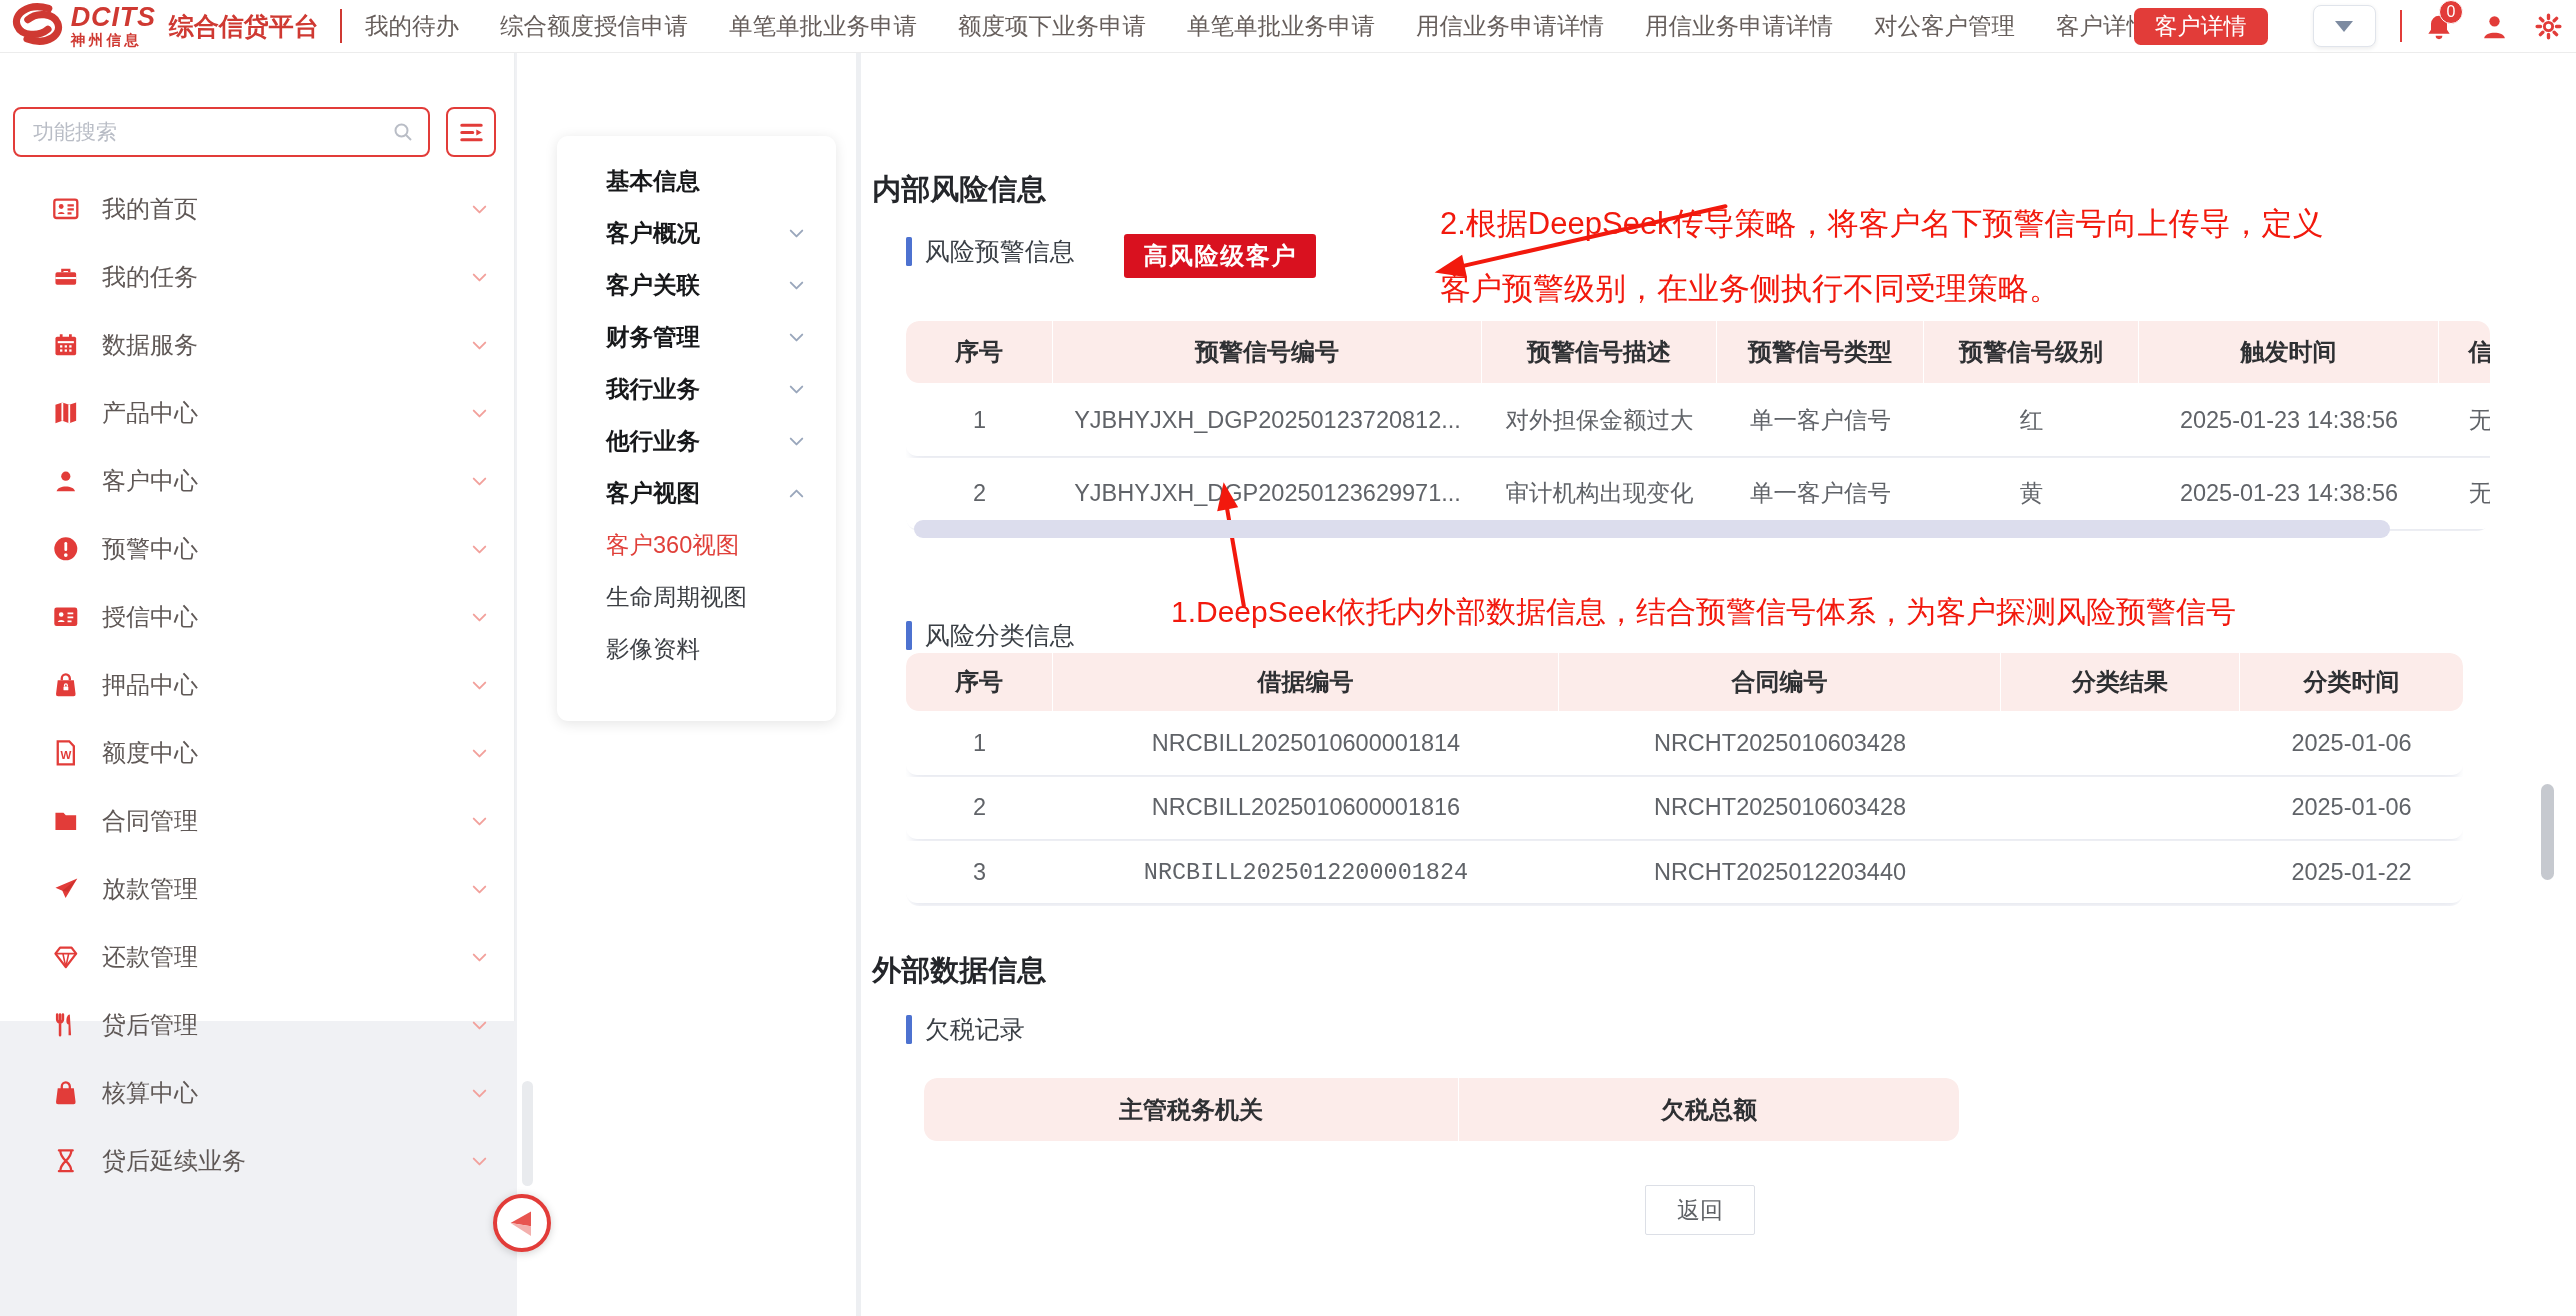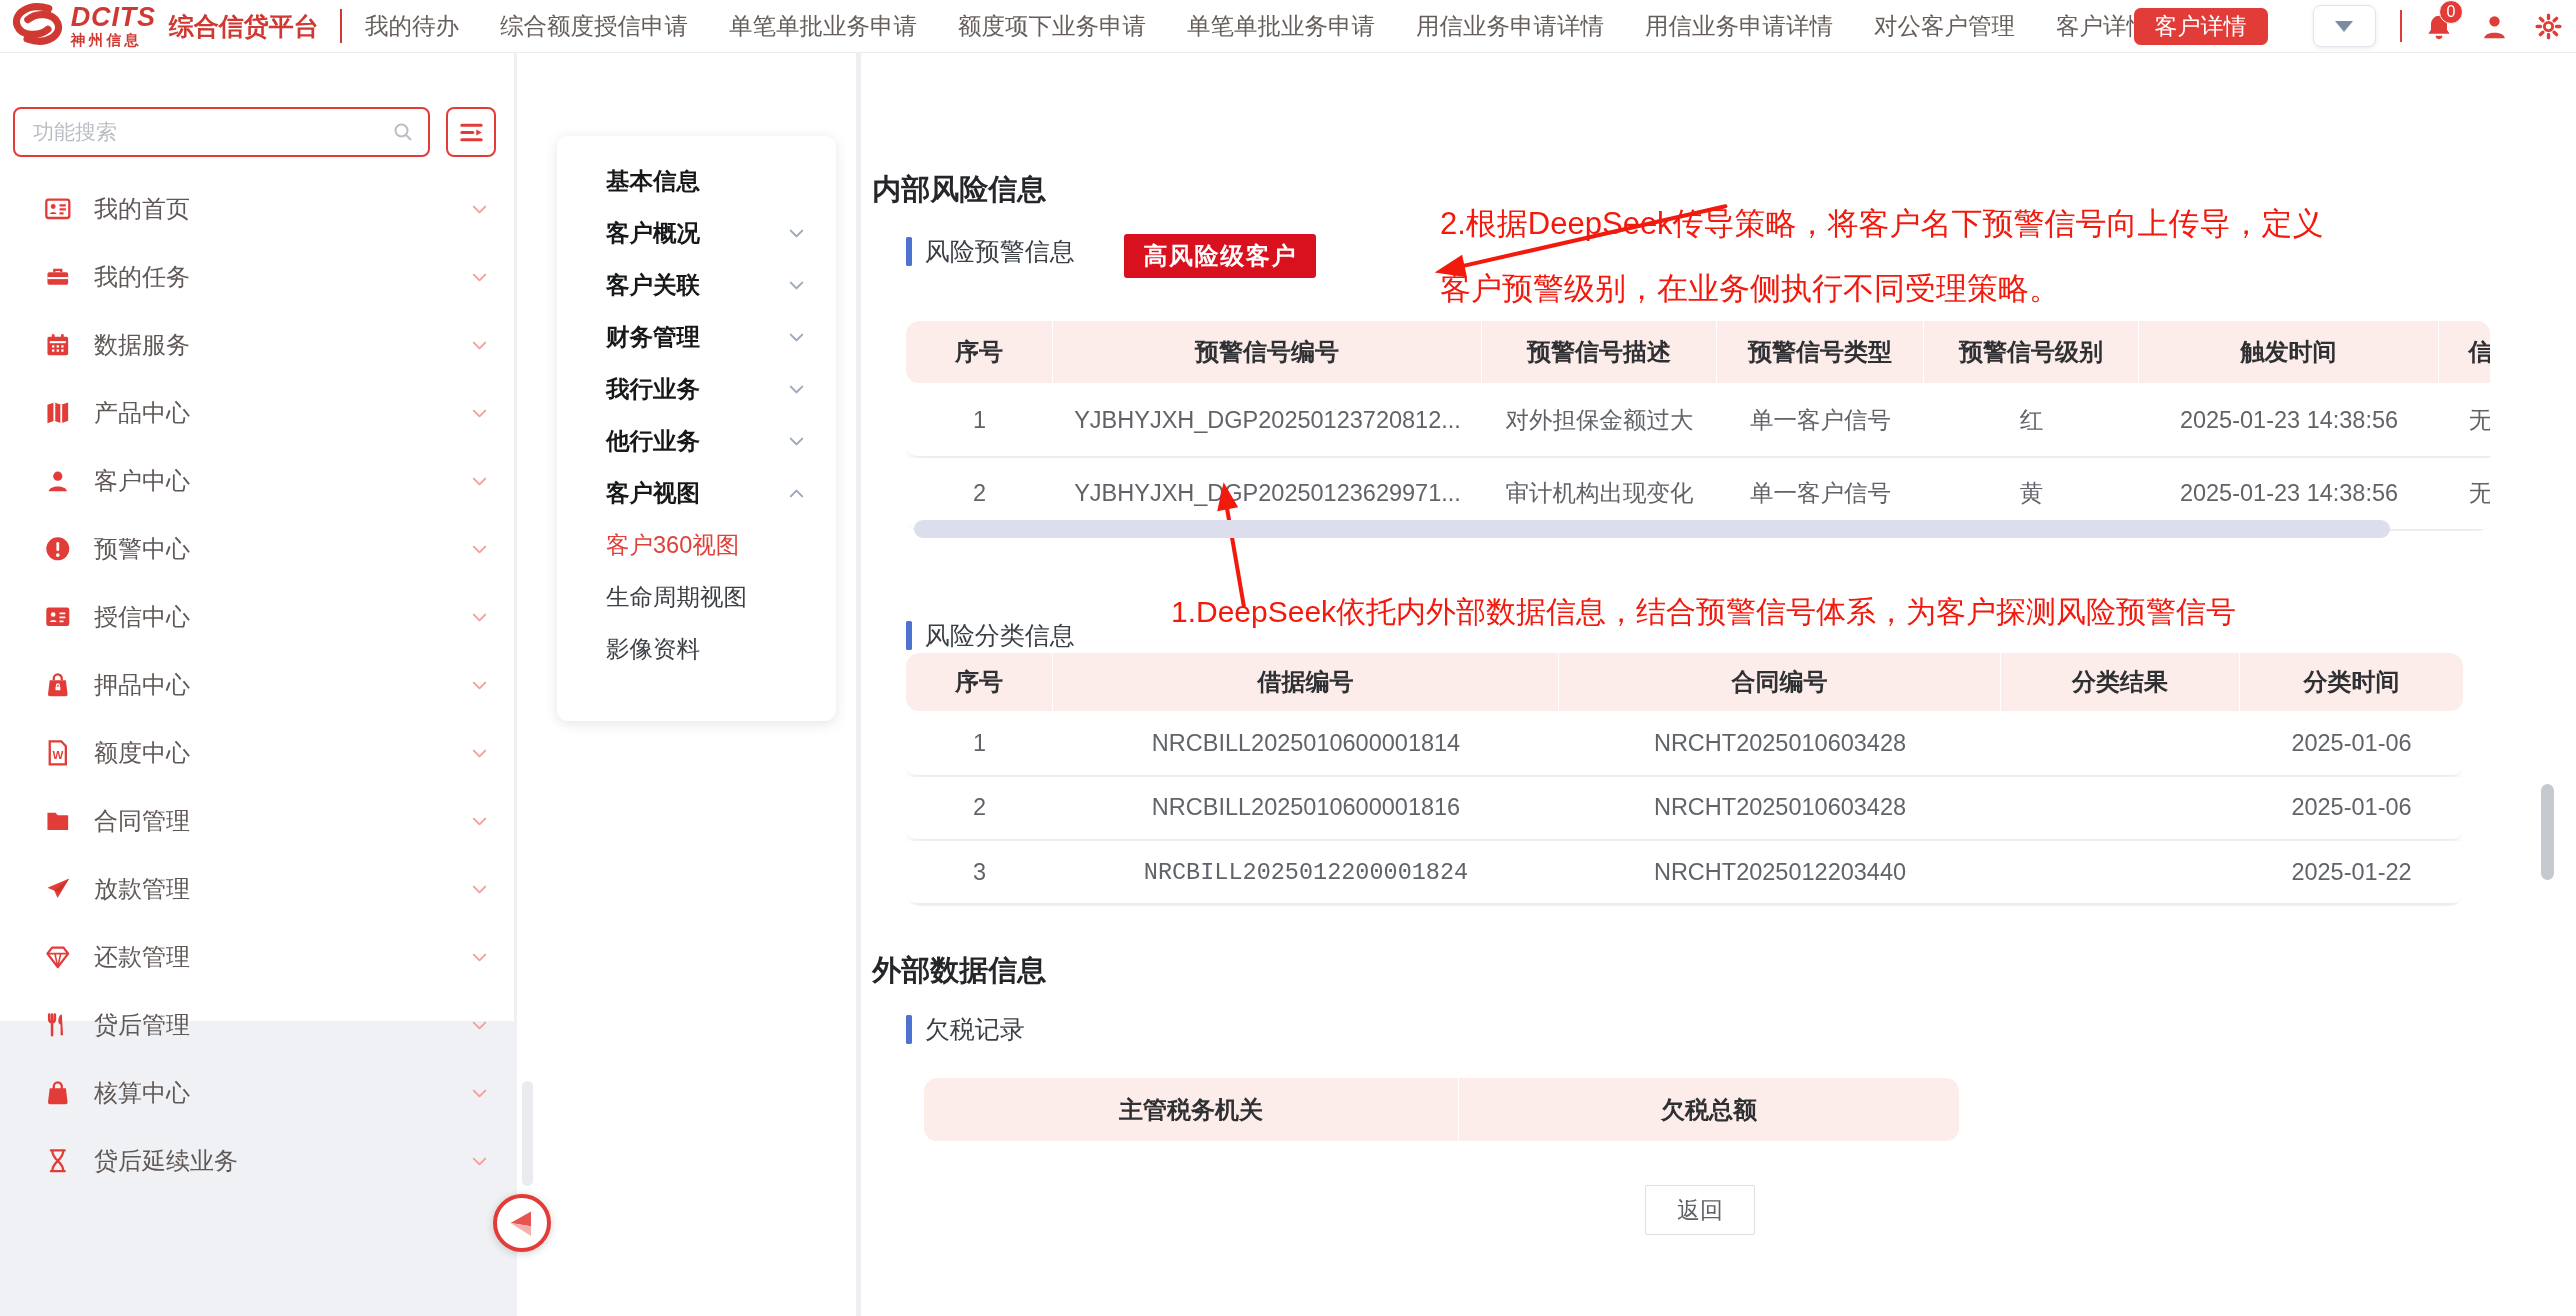--- a/index.html
+++ b/index.html
@@ -37,21 +37,21 @@
            border-right:1.6px solid #eceef0;box-sizing:border-box;z-index:3;}
   .search-row{position:absolute;left:13px;top:55px;display:flex;}
   .search-box{width:417px;height:50px;border:2.4px solid #e23c39;border-radius:8px;display:flex;
               align-items:center;background:#fff;box-sizing:border-box;}
   .search-box input{flex:1;border:none;outline:none;font-size:21px;color:#333;padding:0 0 0 18px;background:transparent;}
   .search-box input::placeholder{color:#b9bdc6;}
   .search-ic{margin-right:13px;display:flex;}
   .menu-btn{margin-left:16px;width:50px;height:50px;border:2.4px solid #e23c39;border-radius:8px;background:#fff;
             display:flex;align-items:center;justify-content:center;box-sizing:border-box;cursor:pointer;}
   .side-items{position:absolute;left:0;top:123px;width:100%;}
-  .side-item{height:68px;display:flex;align-items:center;padding:0 23px 0 44px;cursor:pointer;}
+  .side-item{height:68px;display:flex;align-items:center;padding:0 23px 0 44px;cursor:pointer;margin-left:8px;}
   .side-ic{width:32px;display:flex;}
   .side-label{font-size:24px;color:#5f5856;margin-left:18px;flex:1;white-space:nowrap;}
   .side-thumb{position:absolute;left:522px;top:1081px;width:11.3px;height:105px;background:#e9ebee;
               border-radius:5.7px;z-index:4;}
   .collapse-btn{position:absolute;left:493px;top:1194px;width:58px;height:58px;border-radius:50%;background:#fff;
                 border:4px solid #e23c39;box-shadow:0 1.6px 8px rgba(0,0,0,.18);z-index:6;display:flex;
                 align-items:center;justify-content:center;box-sizing:border-box;padding:0;cursor:pointer;}
 
   
   .subpanel{position:absolute;left:517px;top:52px;width:339px;height:1265px;background:#fff;}

